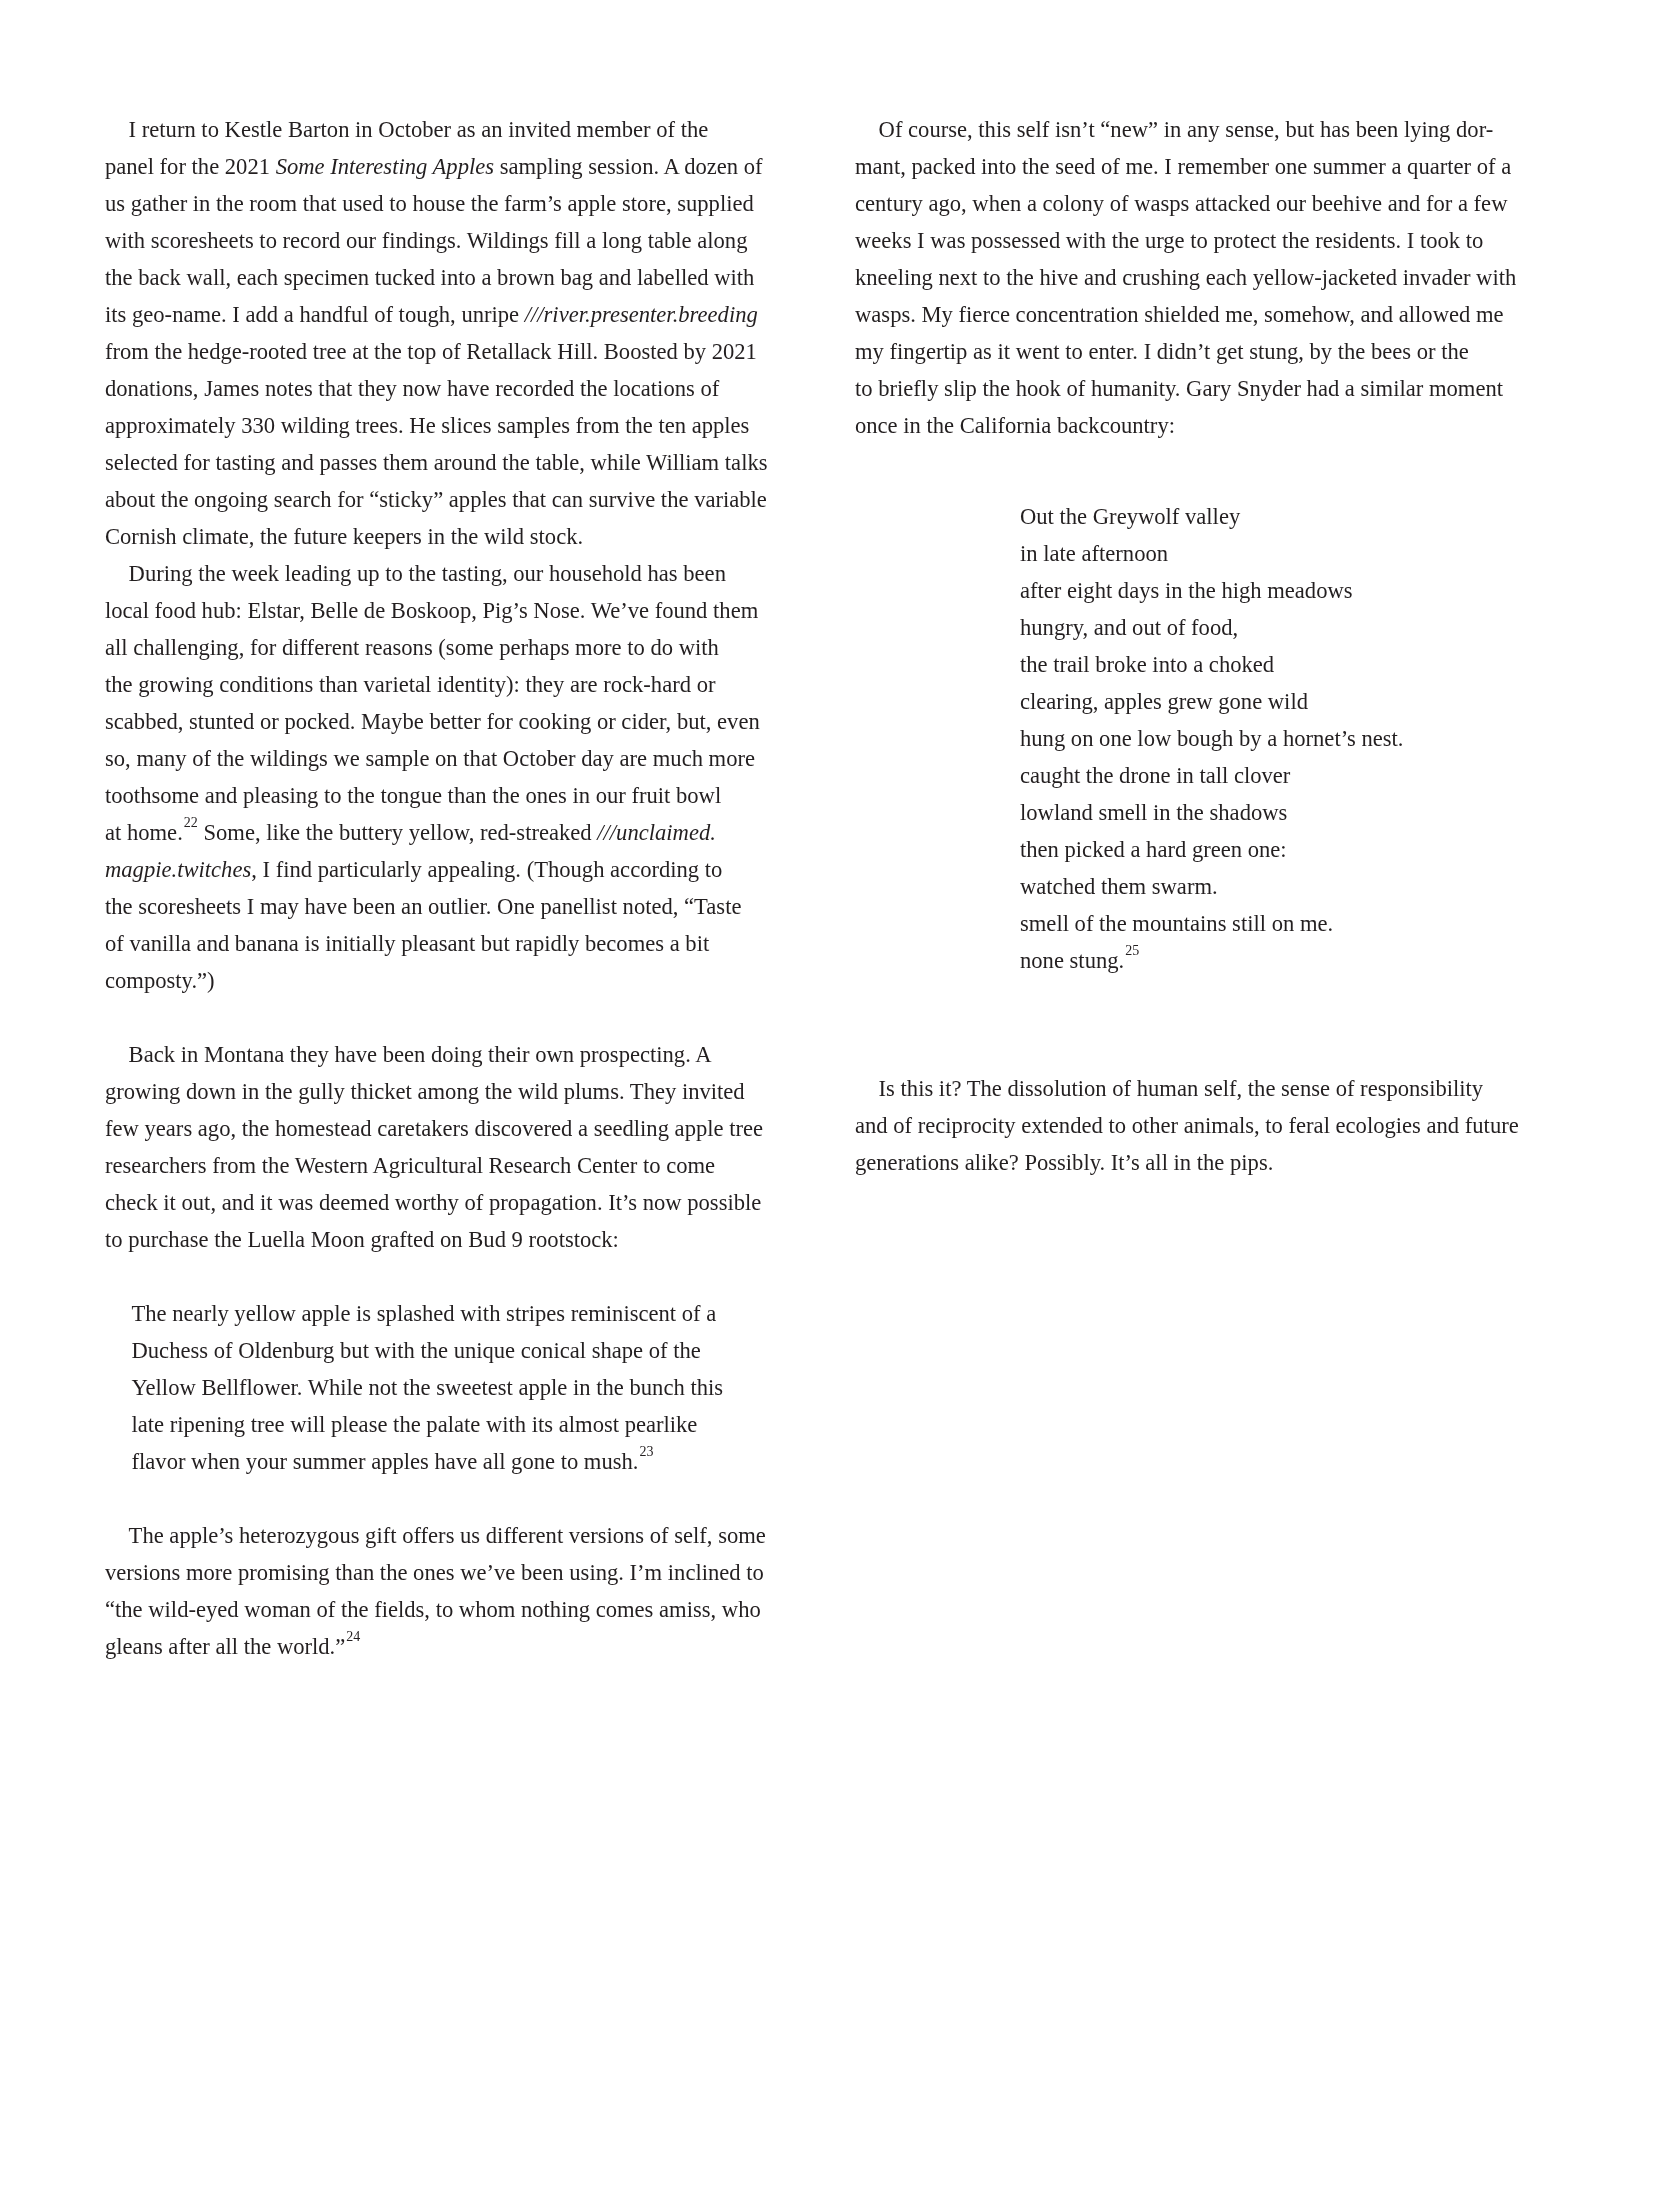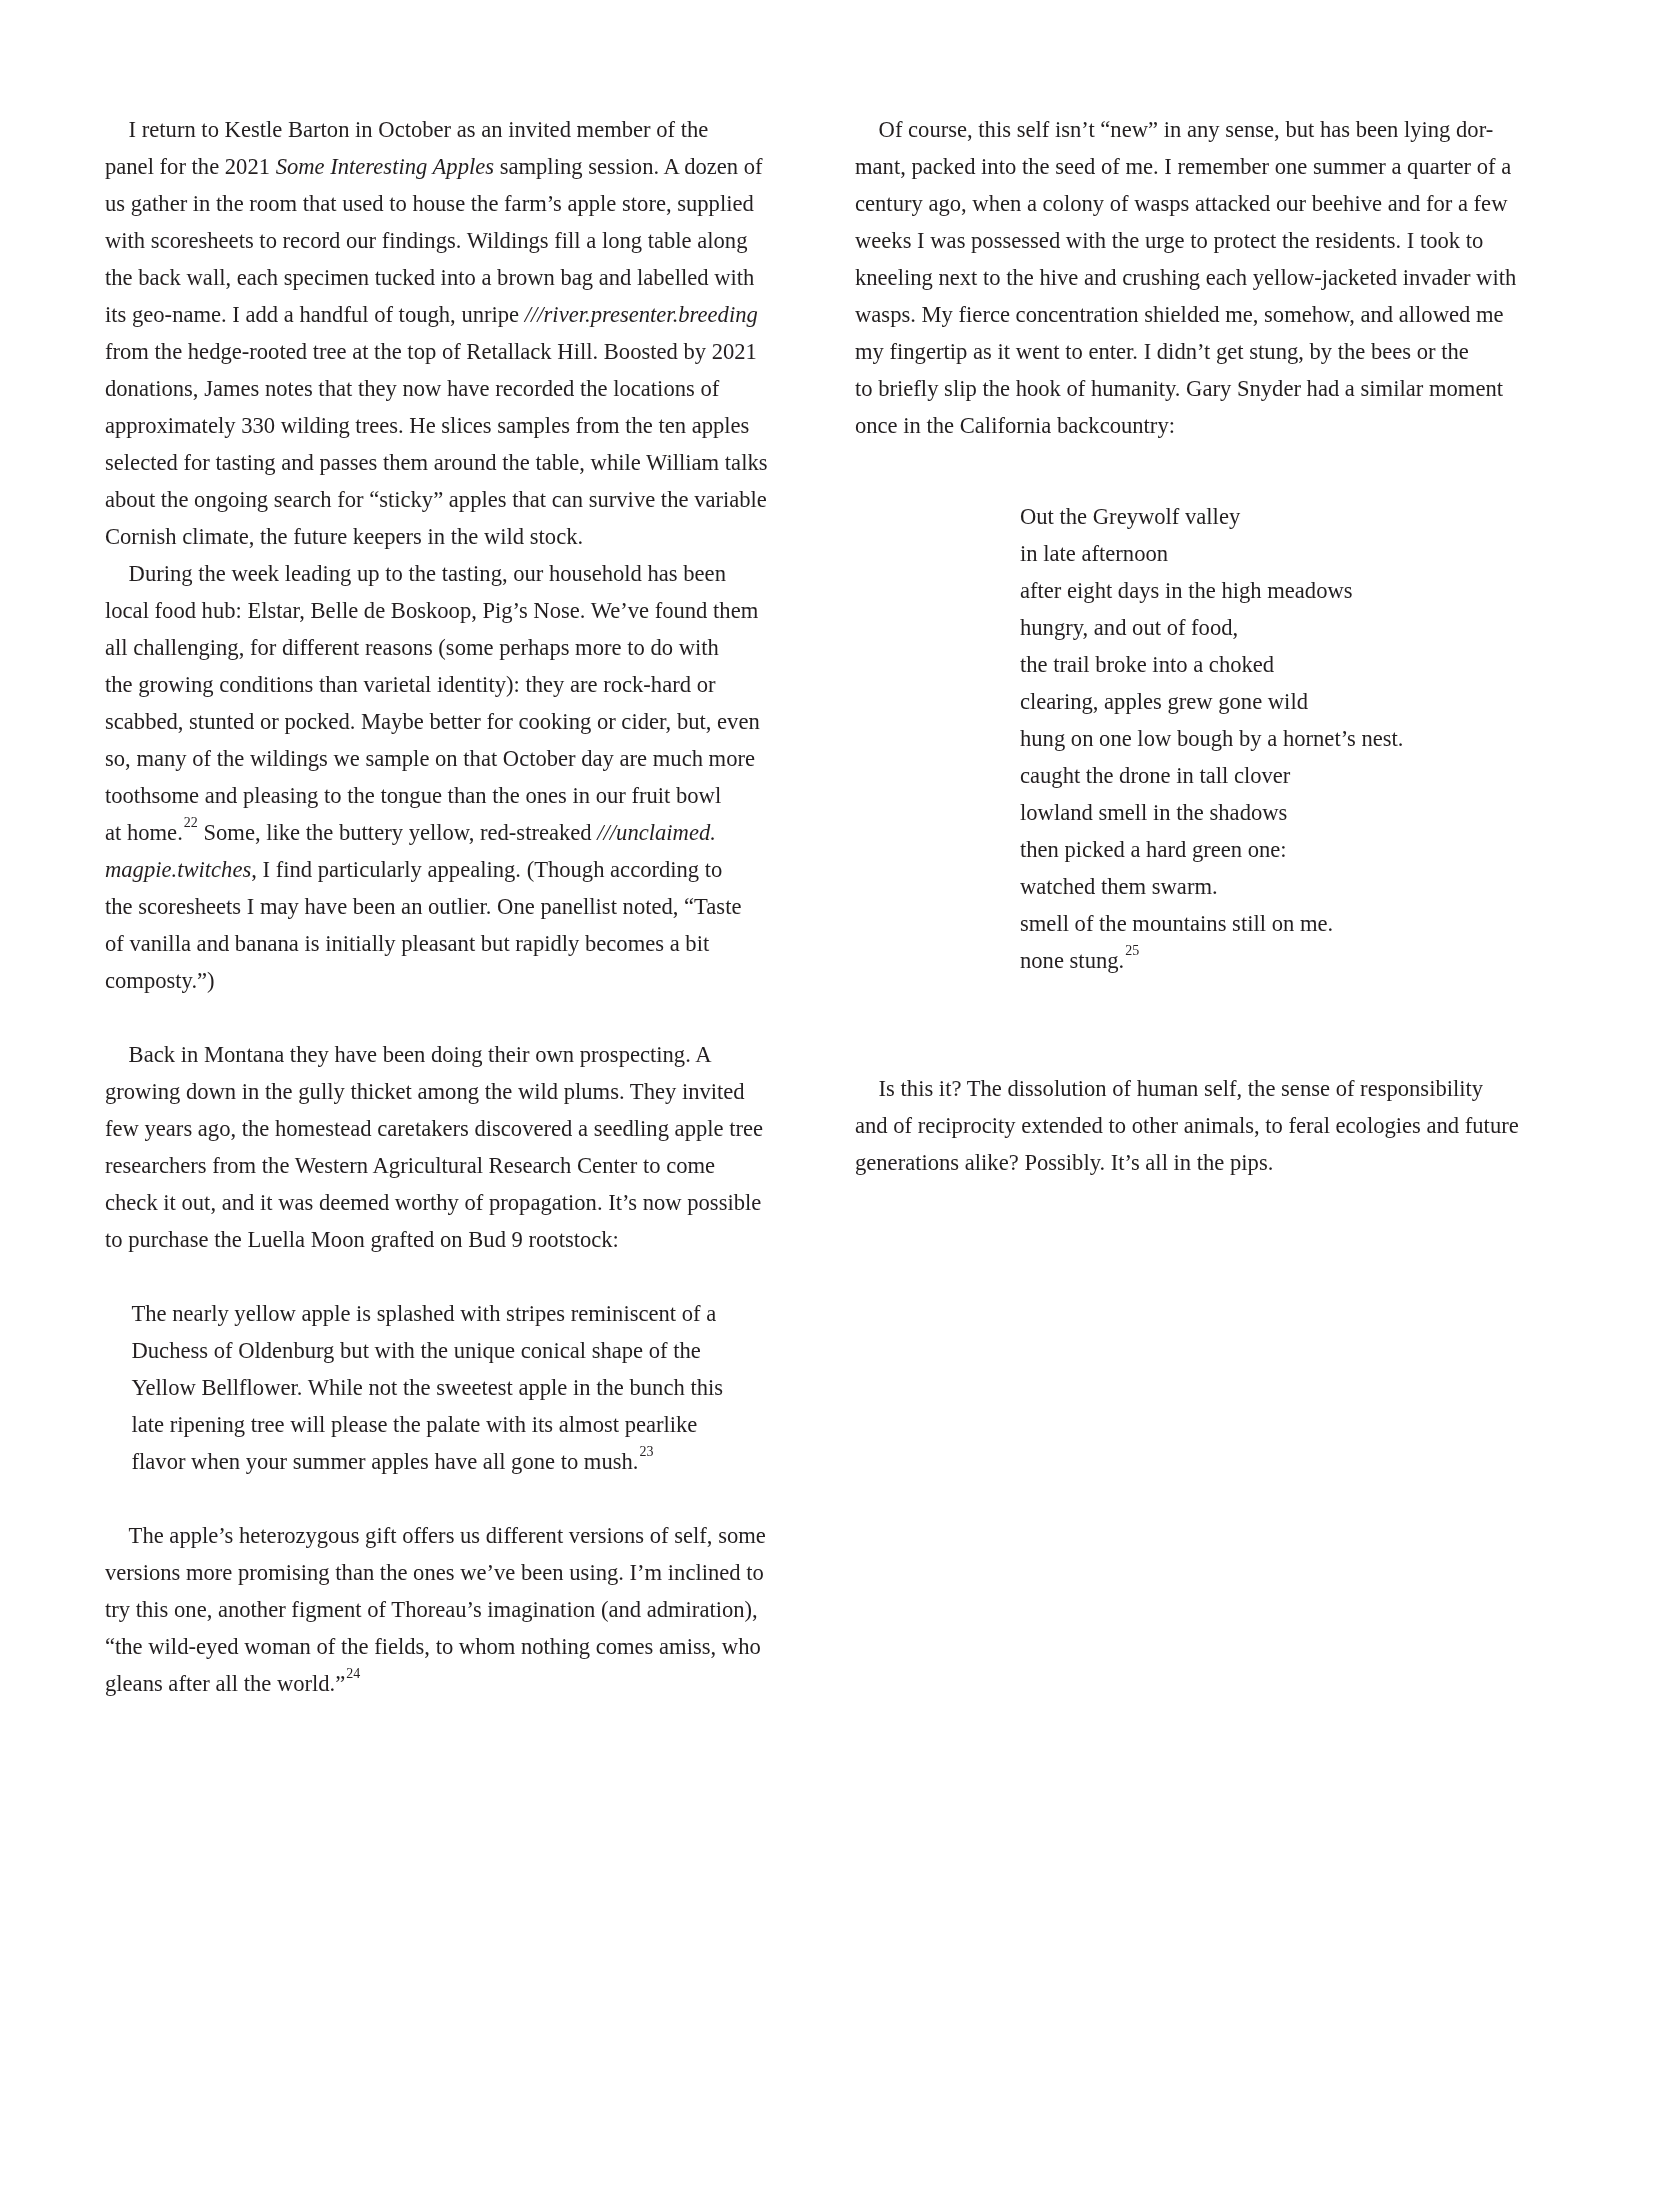--- a/index.html
+++ b/index.html
@@ -69,21 +69,20 @@
       <span class="line"><span>The nearly yellow apple is splashed with stripes reminiscent of a</span></span>
       <span class="line"><span>Duchess of Oldenburg but with the unique conical shape of the</span></span>
       <span class="line"><span>Yellow Bellflower. While not the sweetest apple in the bunch this</span></span>
       <span class="line"><span>late ripening tree will please the palate with its almost pearlike</span></span>
       <span class="line"><span>flavor when your summer apples have all gone to mush.</span><sup class="fn">23</sup></span>
     </div>
   <span class="gap"></span>
   <div>
       <span class="line indent"><span>The apple’s heterozygous gift offers us different versions of self, some</span></span>
       <span class="line"><span>versions more promising than the ones we’ve been using. I’m inclined to</span></span>
-      <span class="line"><span>try this one, another figment of Thoreau’s imagination (and admiration),</span></span>
       <span class="line"><span>“the wild-eyed woman of the fields, to whom nothing comes amiss, who</span></span>
       <span class="line"><span>gleans after all the world.”</span><sup class="fn">24</sup></span>
     </div>
 </div>
 
 <div class="col col-right">
   <div>
       <span class="line indent"><span>Of course, this self isn’t “new” in any sense, but has been lying dor-</span></span>
       <span class="line"><span>mant, packed into the seed of me. I remember one summer a quarter of a</span></span>
       <span class="line"><span>century ago, when a colony of wasps attacked our beehive and for a few</span></span>

